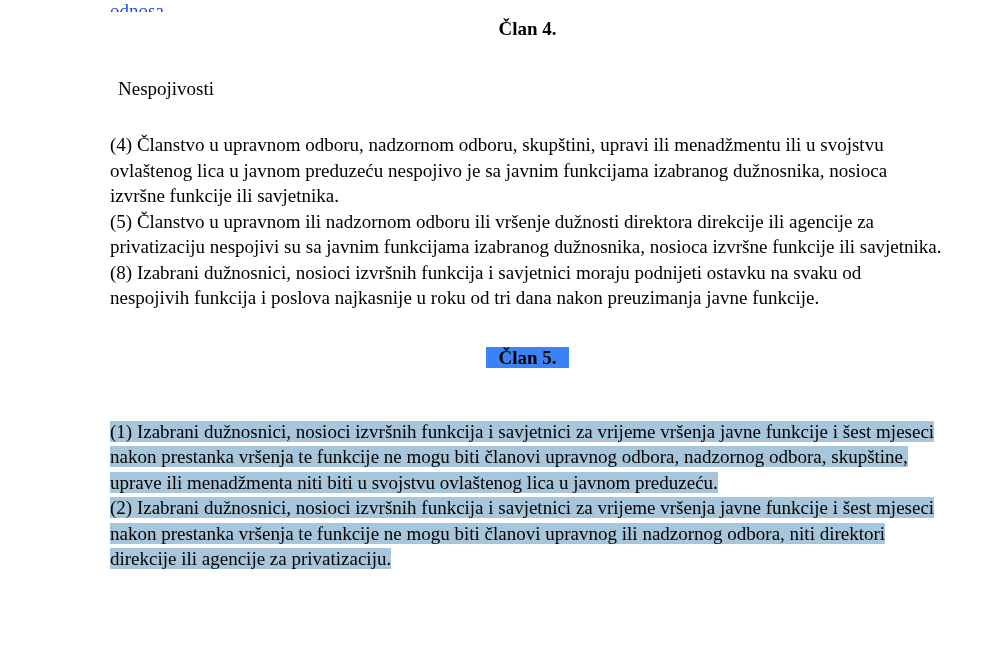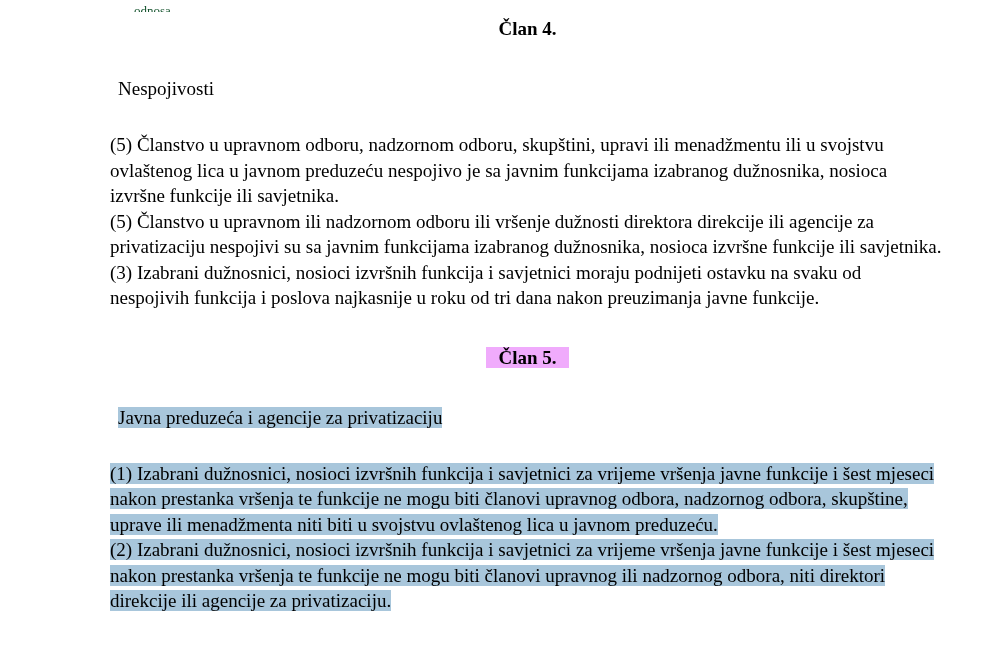--- a/index.html
+++ b/index.html
@@ -20,36 +20,35 @@
     height: 649px;
     background: #ffffff;
   }
   .doc {
     position: absolute;
     left: 110px;
     top: 0px;
     width: 835px;
   }
   .cut-line {
-    font-size: 13px;
+    font-size: 19px;
     line-height: 22px;
     height: 12px;
     overflow: hidden;
-    color: #14532d;
-    margin-left: 24px;
+    color: #1d4ed8;
   }
   .heading {
     text-align: center;
     font-weight: bold;
     font-size: 19px;
     line-height: 26px;
     margin: 4px;
   }
   .heading .hl {
-    background: #f0abfc;
+    background: #3b82f6;
     padding: 0 12px;
   }
   .spacer-md { height: 22px; }
   .spacer-lg { height: 30px; }
   .subtitle {
     font-size: 19px;
     line-height: 26px;
     margin: 8px;
   }
   .subtitle .hl {
@@ -81,35 +80,32 @@
     </h2>
 
     <div class="spacer-md"></div>
 
     <p class="subtitle">
       <span>Nespojivosti</span>
     </p>
 
     <div class="spacer-md"></div>
 
-    <p class="para">(5) Članstvo u upravnom odboru, nadzornom odboru, skupštini, upravi ili menadžmentu ili u svojstvu ovlaštenog lica u javnom preduzeću nespojivo je sa javnim funkcijama izabranog dužnosnika, nosioca izvršne funkcije ili savjetnika.</p>
+    <p class="para">(4) Članstvo u upravnom odboru, nadzornom odboru, skupštini, upravi ili menadžmentu ili u svojstvu ovlaštenog lica u javnom preduzeću nespojivo je sa javnim funkcijama izabranog dužnosnika, nosioca izvršne funkcije ili savjetnika.</p>
     <p class="para">(5) Članstvo u upravnom ili nadzornom odboru ili vršenje dužnosti direktora direkcije ili agencije za privatizaciju nespojivi su sa javnim funkcijama izabranog dužnosnika, nosioca izvršne funkcije ili savjetnika.</p>
-    <p class="para">(3) Izabrani dužnosnici, nosioci izvršnih funkcija i savjetnici moraju podnijeti ostavku na svaku od nespojivih funkcija i poslova najkasnije u roku od tri dana nakon preuzimanja javne funkcije.</p>
+    <p class="para">(8) Izabrani dužnosnici, nosioci izvršnih funkcija i savjetnici moraju podnijeti ostavku na svaku od nespojivih funkcija i poslova najkasnije u roku od tri dana nakon preuzimanja javne funkcije.</p>
 
     <div class="spacer-lg"></div>
 
     <h2 class="heading">
       <span class="hl">Član 5.</span>
     </h2>
 
     <div class="spacer-md"></div>
 
-    <p class="subtitle">
-      <span class="hl">Javna preduzeća i agencije za privatizaciju</span>
-    </p>
 
     <div class="spacer-md"></div>
 
     <p class="para">
       <span class="hl-line">(1) Izabrani dužnosnici, nosioci izvršnih funkcija i savjetnici za vrijeme vršenja javne funkcije i šest mjeseci nakon prestanka vršenja te funkcije ne mogu biti članovi upravnog odbora, nadzornog odbora, skupštine, uprave ili menadžmenta niti biti u svojstvu ovlaštenog lica u javnom preduzeću.</span>
     </p>
     <p class="para">
       <span class="hl-line">(2) Izabrani dužnosnici, nosioci izvršnih funkcija i savjetnici za vrijeme vršenja javne funkcije i šest mjeseci nakon prestanka vršenja te funkcije ne mogu biti članovi upravnog ili nadzornog odbora, niti direktori direkcije ili agencije za privatizaciju.</span>
     </p>
 

